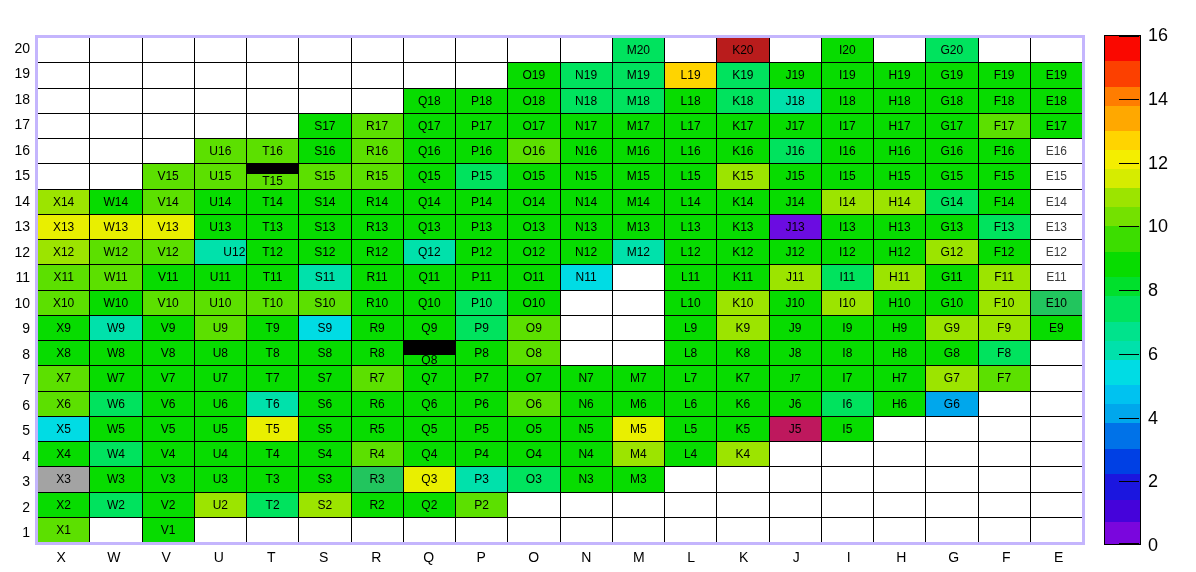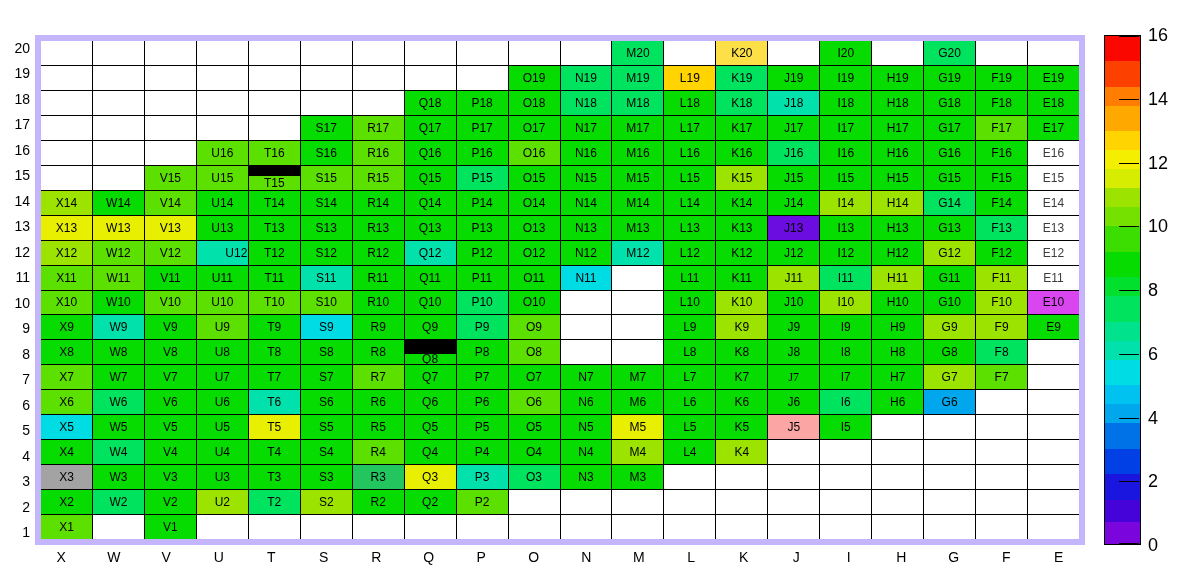--- a/index.html
+++ b/index.html
@@ -7,21 +7,21 @@
     position:relative;width:1196px;height:572px;background:#fff;
     font-family:"Liberation Sans", sans-serif;overflow:hidden;
   }
   #chart-title{
     position:absolute;top:4px;left:0;width:1196px;text-align:center;
     font-size:20px;color:#000;white-space:nowrap;
   }
   #grid{
     position:absolute;left:35px;top:35px;width:1050px;height:510px;
     display:grid;grid-template-columns:repeat(20,1fr);grid-template-rows:repeat(20,1fr);
-    gap:1px;background:#000;border:6px solid #c4b5fd;box-sizing:border-box;
+    gap:1px;background:#000;border:3px solid #c4b5fd;box-sizing:border-box;
   }
   .cell{
     background:#fff;display:flex;align-items:center;justify-content:center;
     font-size:12px;color:#000;overflow:hidden;
   }
   .cell.wl{color:#3c3c3c;}
   .ylab{
     position:absolute;width:28px;text-align:right;font-size:14px;color:#000;line-height:14px;
   }
   .xlab{
@@ -49,21 +49,21 @@
       <div class="cell"></div>
       <div class="cell"></div>
       <div class="cell"></div>
       <div class="cell"></div>
       <div class="cell"></div>
       <div class="cell"></div>
       <div class="cell"></div>
       <div class="cell"></div>
       <div class="cell" title="7.3 kHz" style="background: rgb(0, 227, 94);">M20</div>
       <div class="cell"></div>
-      <div class="cell" title="9 kHz" style="background: #fde047;">K20</div>
+      <div class="cell" title="9 kHz" style="background: #b91c1c;">K20</div>
       <div class="cell"></div>
       <div class="cell" title="9 kHz" style="background: rgb(7, 220, 0);">I20</div>
       <div class="cell"></div>
       <div class="cell" title="7.3 kHz" style="background: rgb(0, 227, 94);">G20</div>
       <div class="cell"></div>
       <div class="cell"></div>
       <div class="cell"></div>
       <div class="cell"></div>
       <div class="cell"></div>
       <div class="cell"></div>
@@ -255,21 +255,21 @@
       <div class="cell" title="9 kHz" style="background: rgb(7, 220, 0);">O10</div>
       <div class="cell"></div>
       <div class="cell"></div>
       <div class="cell" title="9 kHz" style="background: rgb(7, 220, 0);">L10</div>
       <div class="cell" title="11 kHz" style="background: rgb(156, 228, 0);">K10</div>
       <div class="cell" title="9 kHz" style="background: rgb(7, 220, 0);">J10</div>
       <div class="cell" title="11 kHz" style="background: rgb(156, 228, 0);">I10</div>
       <div class="cell" title="9 kHz" style="background: rgb(7, 220, 0);">H10</div>
       <div class="cell" title="9 kHz" style="background: rgb(7, 220, 0);">G10</div>
       <div class="cell" title="11 kHz" style="background: rgb(156, 228, 0);">F10</div>
-      <div class="cell" title="9 kHz" style="background: #d946ef;">E10</div>
+      <div class="cell" title="9 kHz" style="background: #22c55e;">E10</div>
       <div class="cell" title="9 kHz" style="background: rgb(7, 220, 0);">X9</div>
       <div class="cell" title="6.4 kHz" style="background: rgb(0, 225, 171);">W9</div>
       <div class="cell" title="9 kHz" style="background: rgb(7, 220, 0);">V9</div>
       <div class="cell" title="10 kHz" style="background: rgb(92, 224, 0);">U9</div>
       <div class="cell" title="9 kHz" style="background: rgb(7, 220, 0);">T9</div>
       <div class="cell" title="5.2 kHz" style="background: rgb(0, 220, 228);">S9</div>
       <div class="cell" title="9 kHz" style="background: rgb(7, 220, 0);">R9</div>
       <div class="cell" title="9 kHz" style="background: rgb(7, 220, 0);">Q9</div>
       <div class="cell" title="7.3 kHz" style="background: rgb(0, 227, 94);">P9</div>
       <div class="cell" title="10 kHz" style="background: rgb(92, 224, 0);">O9</div>
@@ -350,21 +350,21 @@
       <div class="cell" title="12.4 kHz" style="background: rgb(233, 239, 0);">T5</div>
       <div class="cell" title="9 kHz" style="background: rgb(7, 220, 0);">S5</div>
       <div class="cell" title="9 kHz" style="background: rgb(7, 220, 0);">R5</div>
       <div class="cell" title="9 kHz" style="background: rgb(7, 220, 0);">Q5</div>
       <div class="cell" title="9 kHz" style="background: rgb(7, 220, 0);">P5</div>
       <div class="cell" title="9 kHz" style="background: rgb(7, 220, 0);">O5</div>
       <div class="cell" title="9 kHz" style="background: rgb(7, 220, 0);">N5</div>
       <div class="cell" title="12.4 kHz" style="background: rgb(233, 239, 0);">M5</div>
       <div class="cell" title="9 kHz" style="background: rgb(7, 220, 0);">L5</div>
       <div class="cell" title="9 kHz" style="background: rgb(7, 220, 0);">K5</div>
-      <div class="cell" title="9 kHz" style="background: #fca5a5;">J5</div>
+      <div class="cell" title="9 kHz" style="background: #be185d;">J5</div>
       <div class="cell" title="9 kHz" style="background: rgb(7, 220, 0);">I5</div>
       <div class="cell"></div>
       <div class="cell"></div>
       <div class="cell"></div>
       <div class="cell"></div>
       <div class="cell" title="9 kHz" style="background: rgb(7, 220, 0);">X4</div>
       <div class="cell" title="7.3 kHz" style="background: rgb(0, 227, 94);">W4</div>
       <div class="cell" title="9 kHz" style="background: rgb(7, 220, 0);">V4</div>
       <div class="cell" title="9 kHz" style="background: rgb(7, 220, 0);">U4</div>
       <div class="cell" title="9 kHz" style="background: rgb(7, 220, 0);">T4</div>

